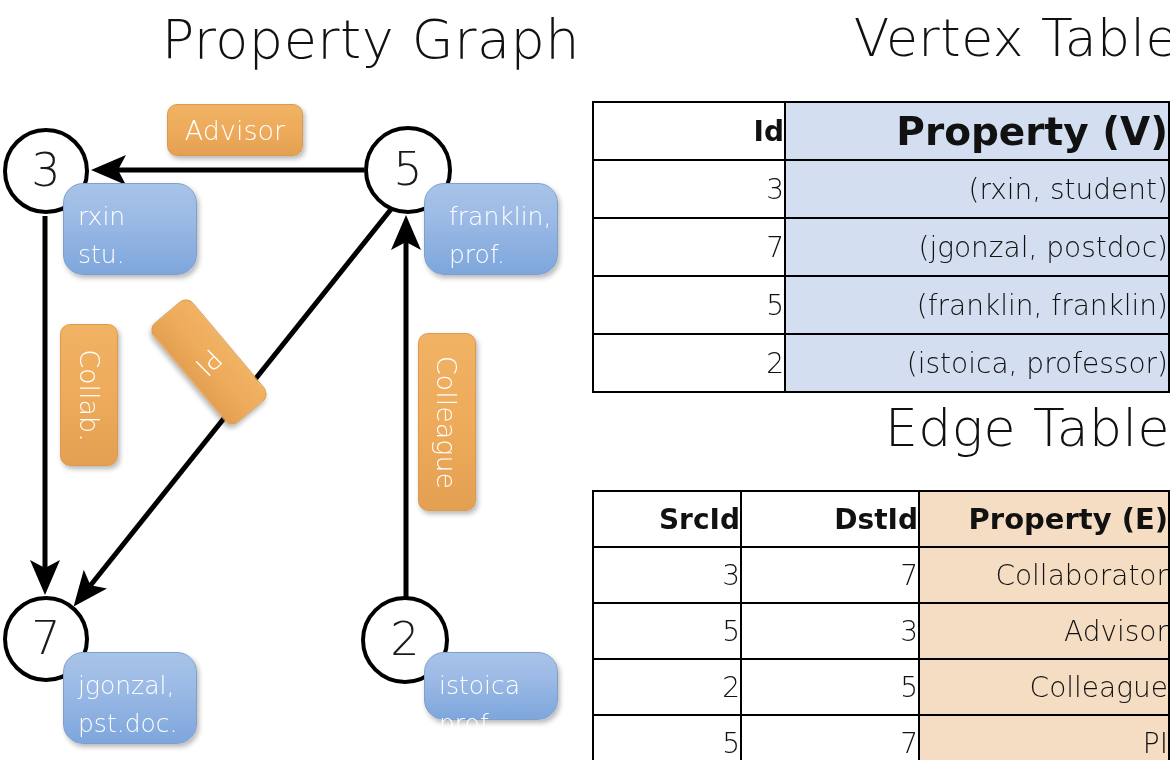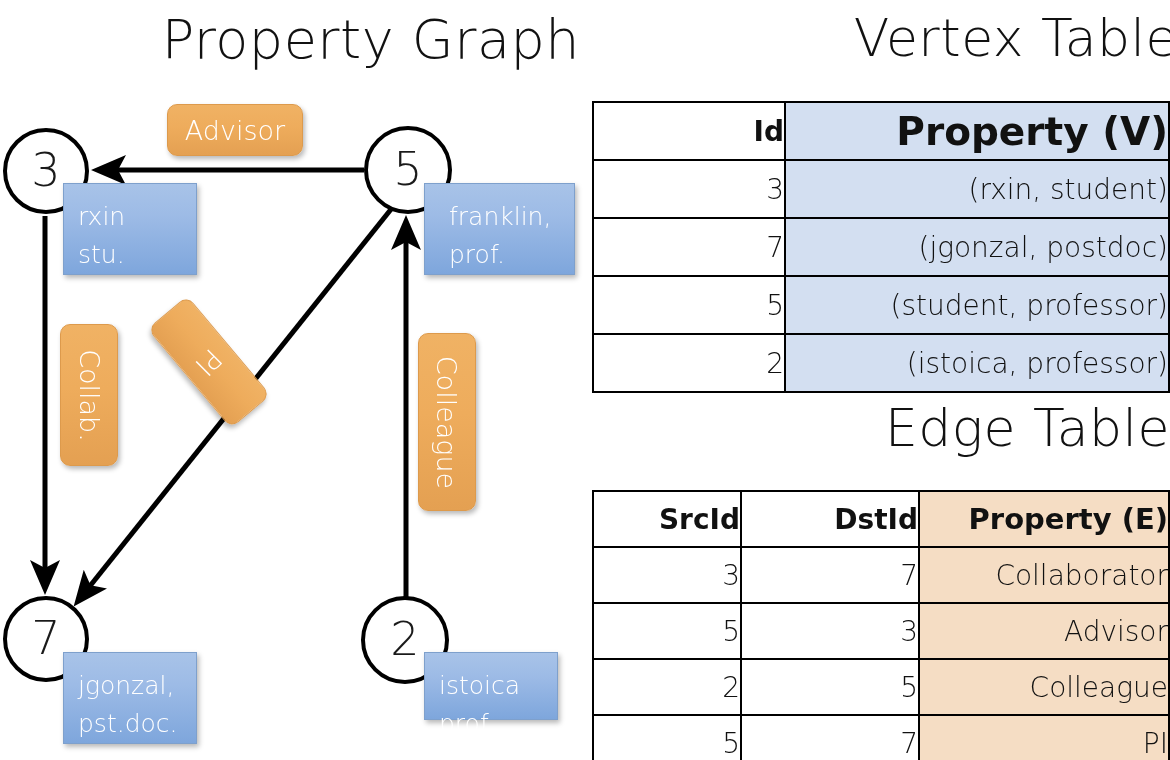--- a/index.html
+++ b/index.html
@@ -71,35 +71,35 @@
     transform: translateY(-1px);
   }
   #node-3 { left: 3px;   top: 128px; width: 86px; height: 86px; }
   #node-5 { left: 364px; top: 126px; width: 88px; height: 88px; }
   #node-7 { left: 3px;   top: 596px; width: 86px; height: 86px; }
   #node-2 { left: 361px; top: 596px; width: 88px; height: 88px; }
 
   
   .prop-box {
     position: absolute;
-    border-radius: 0;
+    border-radius: 20px;
     background: linear-gradient(to bottom, #a8c3e8 0%, #9dbbe6 35%, #7ea6dc 100%);
     border: 1px solid #7ea0cc;
     box-shadow: 2px 3px 5px rgba(0,0,0,0.28);
     color: #ffffff;
     font-family: "DejaVu Sans", sans-serif;
     font-weight: 300;
     font-size: 25px;
     line-height: 1.5;
     padding: 14px 14px 10px 14px;
     box-sizing: border-box;
     white-space: pre-line;
   }
   #prop-3 { left: 63px;  top: 183px; width: 134px; height: 92px; }
-  #prop-5 { left: 424px; top: 183px; width: 151px; height: 92px; padding-left: 24px; }
+  #prop-5 { left: 424px; top: 183px; width: 134px; height: 92px; padding-left: 24px; }
   #prop-7 { left: 63px;  top: 652px; width: 134px; height: 92px; }
   #prop-2 { left: 424px; top: 652px; width: 134px; height: 68px; }
 
   
   .edge-label {
     position: absolute;
     border-radius: 10px;
     background: linear-gradient(to bottom, #f0b264 0%, #eeac5c 45%, #e4a052 100%);
     border: 1px solid #dd9a4c;
     box-shadow: 2px 3px 5px rgba(0,0,0,0.28);
@@ -264,21 +264,21 @@
     <tr>
       <td>3</td>
       <td class="prop-cell">(rxin, student)</td>
     </tr>
     <tr>
       <td>7</td>
       <td class="prop-cell">(jgonzal, postdoc)</td>
     </tr>
     <tr>
       <td>5</td>
-      <td class="prop-cell">(student, professor)</td>
+      <td class="prop-cell">(franklin, franklin)</td>
     </tr>
     <tr>
       <td>2</td>
       <td class="prop-cell">(istoica, professor)</td>
     </tr>
   </tbody>
 </table>
 
 <table class="data-table" id="edge-table">
   <colgroup>

